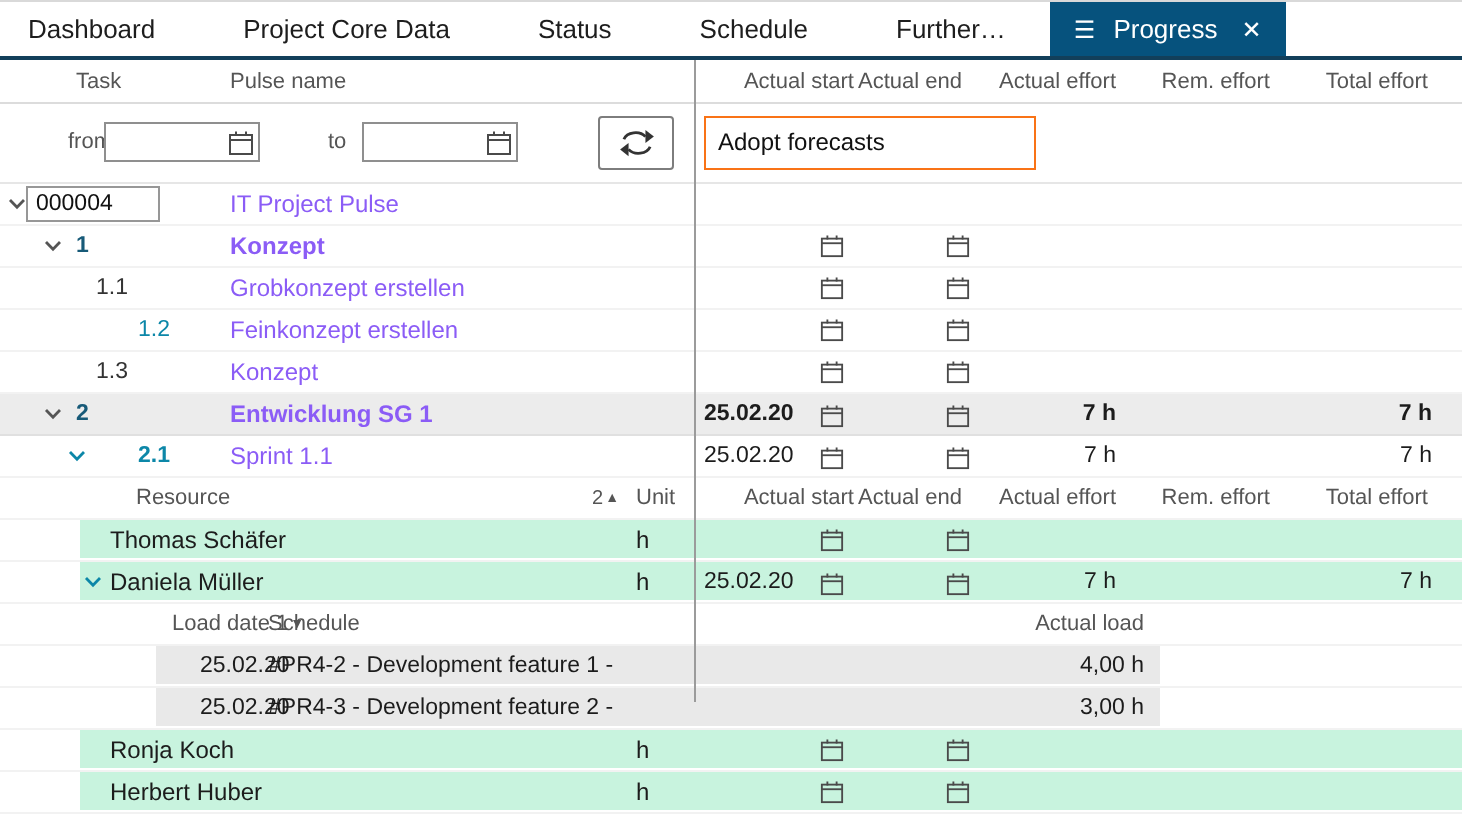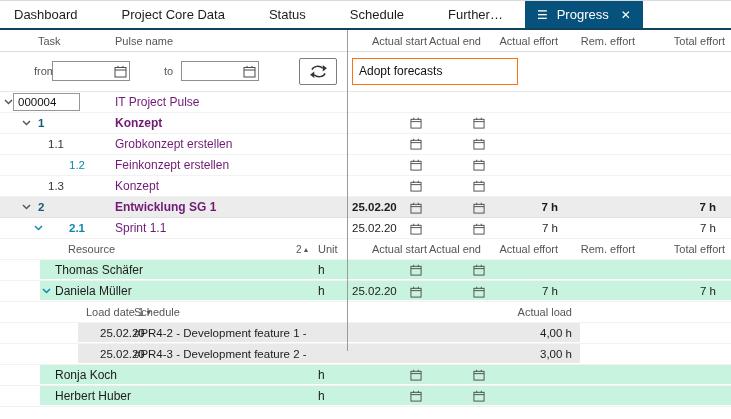--- a/index.html
+++ b/index.html
@@ -21,21 +21,21 @@
   .ch-name { position:absolute; left:115px; }
 
   
   .rp { position:absolute; left:348px; top:0; width:383px; height:100%;
         display:grid; grid-template-columns:79px 63px 75px 75px 1fr; }
   .rp > div { line-height:inherit; }
   .h-start { padding-left:22px; text-align:right; }
   .h-end   { padding-left:2px;  text-align:left; }
   .h-eff   { text-align:right; padding-right:7px; }
   .h-rem   { text-align:right; padding-right:5px; }
-  .h-tot   { text-align:right; padding-right:6px; }
+  .h-tot   { text-align:right; padding-right:17px; }
 
   
   .filterrow { position:relative; height:40px; border-bottom:1px solid #e6e6e6; font-size:11px; color:#555; }
   .lbl-from { position:absolute; left:34px; top:13px; }
   .lbl-to   { position:absolute; left:164px; top:13px; }
   .dinput { position:absolute; top:9px; width:78px; height:20px; border:1px solid #8f8f8f; background:#fff; }
   .dinput input { position:absolute; left:0; top:0; width:100%; height:100%; border:none; outline:none; padding:0 18px 0 4px; font-size:11px; font-family:inherit; background:transparent; }
   .dinput .cal { position:absolute; right:2px; top:3px; }
   .din-from { left:52px; } .din-to { left:181px; }
   .refresh-btn { position:absolute; left:299px; top:6px; width:38px; height:27px; border:1px solid #7d7d7d; border-radius:2px; background:#fff; display:flex; align-items:center; justify-content:center; cursor:pointer; }
@@ -49,21 +49,21 @@
 
   .chev { position:absolute; top:0; height:100%; display:flex; align-items:center; color:#555; cursor:pointer; }
   .chev.teal { color:#0c87a8; }
   .chev-root { left:4px; } .chev-l1 { left:22px; } .chev-l2 { left:34px; } .chev-res { left:42px; }
 
   .tid { position:absolute; font-size:11.5px; color:#333; }
   .tid-l1 { left:38px; } .tid-l2 { left:48px; }
   .id-dark { color:#175a78; font-weight:bold; }
   .id-teal { color:#0c87a8;margin-left:21px; }
   .bold { font-weight:bold; }
-  .tname { position:absolute; left:115px; color:#701a75; }
+  .tname { position:absolute; left:115px; color:#8b5cf6; }
 
   .idbox { position:absolute; left:13px; top:1px; width:67px; height:18px; border:1px solid #979797; background:#fff; line-height:16px; padding-left:4px; font-size:11.5px; color:#111; }
 
   .grayrow { background:#ececec; border-bottom-color:#e0e0e0; }
 
   
   .cell { font-size:11.5px; color:#1c1c1c; }
   .c-start { display:flex; align-items:center; padding:0 5px 0 4px; }
   .c-start .dateval { flex:1; text-align:left; }
   .c-end { display:flex; align-items:center; justify-content:flex-end; padding-right:5px; }

